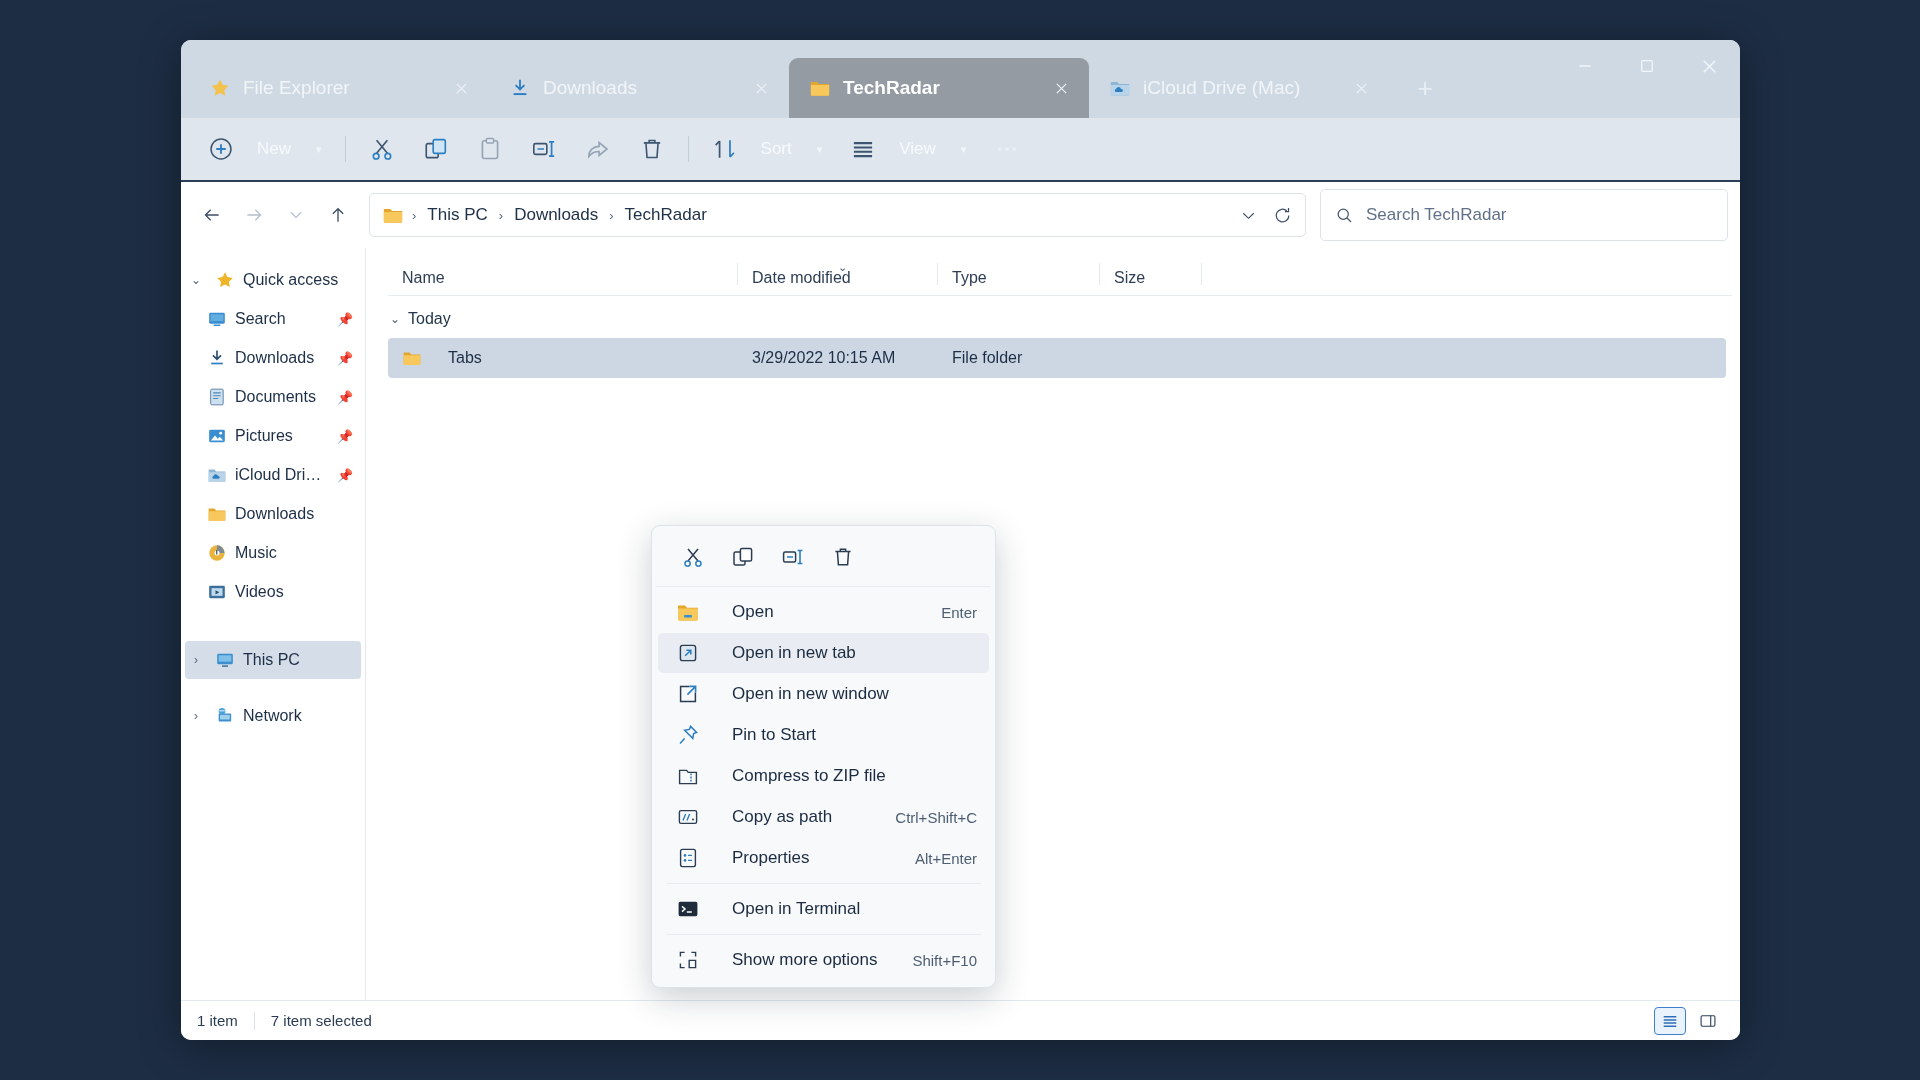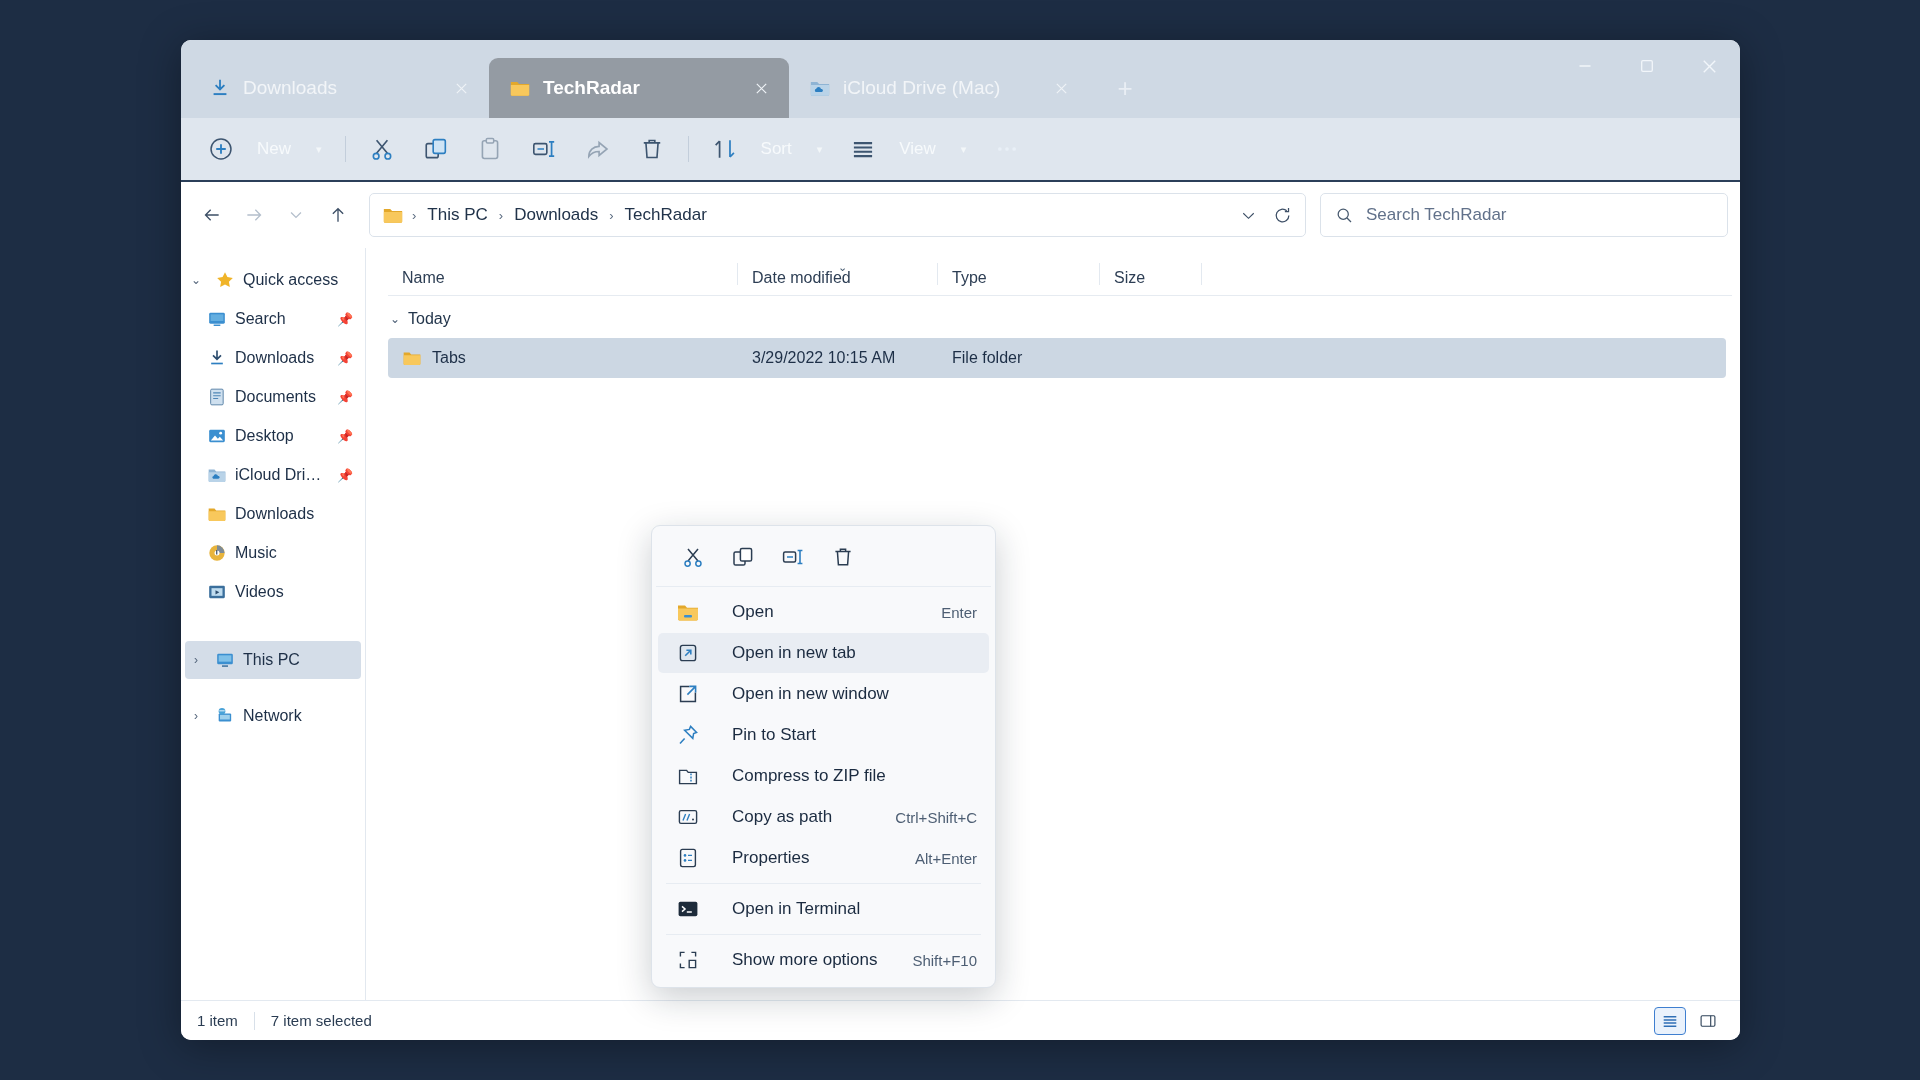--- a/index.html
+++ b/index.html
@@ -131,21 +131,21 @@
     font-size: 17px; color: #21334a;
     padding: 4px 7px; border-radius: 4px; white-space: nowrap;
   }
   .crumbsep { color: #5a6b80; font-size: 13px; padding: 0 2px; }
   .addrbtn {
     width: 34px; height: 34px;
     display: flex; align-items: center; justify-content: center;
     color: #3d4f66;
   }
   .searchbox {
-    width: 408px; height: 44px;
+    width: 408px; height: 52px;
     border: 1px solid #dbe2ea; border-radius: 5px;
     display: flex; align-items: center; gap: 12px;
     padding: 0 14px; margin-left: 10px;
     flex: none;
   }
   .searchbox input {
     border: 0; outline: 0; flex: 1;
     font-size: 17px; color: #5f6f82;
     font-family: "Liberation Sans", sans-serif;
     background: transparent;
@@ -212,21 +212,21 @@
     margin-top: 6px;
   }
   .grouprow .gchev { color: #4c5f76; font-size: 12px; }
   .filerow {
     display: flex; align-items: center;
     height: 40px; margin: 2px 14px 0 22px;
     border-radius: 4px; padding-left: 14px;
     font-size: 16px; color: #1d2f47;
   }
   .filerow.selected { background: #ccd7e3; }
-  .fcell { display: flex; align-items: center; gap: 10px; }
+  .fcell { display: flex; align-items: center; gap: 26px; }
   .fcell.n1 { width: 350px; }
   .fcell.n2 { width: 200px; }
   .fcell.n3 { width: 162px; }
 
   
   .statusbar {
     height: 40px; flex: none;
     background: #ffffff;
     border-top: 1px solid #e3e9f0;
     display: flex; align-items: center;
@@ -279,20 +279,31 @@
   .mico { width: 24px; height: 24px; flex: none; display: block; }
 </style>
 </head>
 <body>
 
 <div id="root">
   <div class="window">
 
     <div class="tabstrip">
 
+      <div class="tab" style="width:300px">
+        <svg class="tab-ico" viewBox="0 0 24 24">
+            <path fill="#f2c14e" d="M12 2.6l2.9 5.9 6.5.95-4.7 4.6 1.1 6.45L12 17.45 6.2 20.5l1.1-6.45-4.7-4.6 6.5-.95z"></path>
+          </svg>
+        <span class="tab-title">File Explorer</span>
+        <span class="tab-close">
+          <svg width="15" height="15" viewBox="0 0 16 16">
+              <path stroke="currentColor" stroke-width="1.3" d="M3 3l10 10M13 3L3 13"></path>
+            </svg>
+        </span>
+      </div>
 
       <div class="tab" style="width:248px">
         <svg class="tab-ico" viewBox="0 0 24 24">
           <path fill="#2d7fc1" d="M11 3h2v8.2l3.1-3.1 1.4 1.4L12 15l-5.5-5.5 1.4-1.4L11 11.2z"></path>
           <rect x="5" y="17.6" width="14" height="2.1" fill="#2d7fc1"></rect>
         </svg>
         <span class="tab-title">Downloads</span>
         <span class="tab-close">
           <svg width="15" height="15" viewBox="0 0 16 16">
               <path stroke="currentColor" stroke-width="1.3" d="M3 3l10 10M13 3L3 13"></path>
@@ -522,21 +533,21 @@
           <span class="lbl">Documents</span>
           <span class="pin">📌</span>
         </div>
 
         <div class="navitem indent">
           <svg class="nico" viewBox="0 0 24 24">
               <rect x="2.6" y="4.6" width="18.8" height="14.8" rx="1.6" fill="#3b8fd0"></rect>
               <path fill="#ffffff" d="M4.6 17.4l5-6 3.4 4 2.4-2.6 4 4.6z"></path>
               <circle cx="16.4" cy="8.6" r="1.7" fill="#fff"></circle>
             </svg>
-          <span class="lbl">Desktop</span>
+          <span class="lbl">Pictures</span>
           <span class="pin">📌</span>
         </div>
 
         <div class="navitem indent">
           <svg class="nico" viewBox="0 0 24 24">
               <path fill="#8fb4d4" d="M2 5.5h7l2 2.2h11V19a1.4 1.4 0 01-1.4 1.4H3.4A1.4 1.4 0 012 19z"></path>
               <path fill="#b9d3e8" d="M2 8.6h20V19a1.4 1.4 0 01-1.4 1.4H3.4A1.4 1.4 0 012 19z"></path>
               <path fill="#2d7fc1" d="M8.2 16.6c-1 0-1.8-.8-1.8-1.8 0-.9.7-1.65 1.6-1.75.3-1.1 1.3-1.9 2.5-1.9 1.25 0 2.3.9 2.55 2.05.15-.05.3-.08.45-.08.95 0 1.7.75 1.7 1.7s-.75 1.78-1.7 1.78z"></path>
             </svg>
           <span class="lbl">iCloud Drive (M</span>

